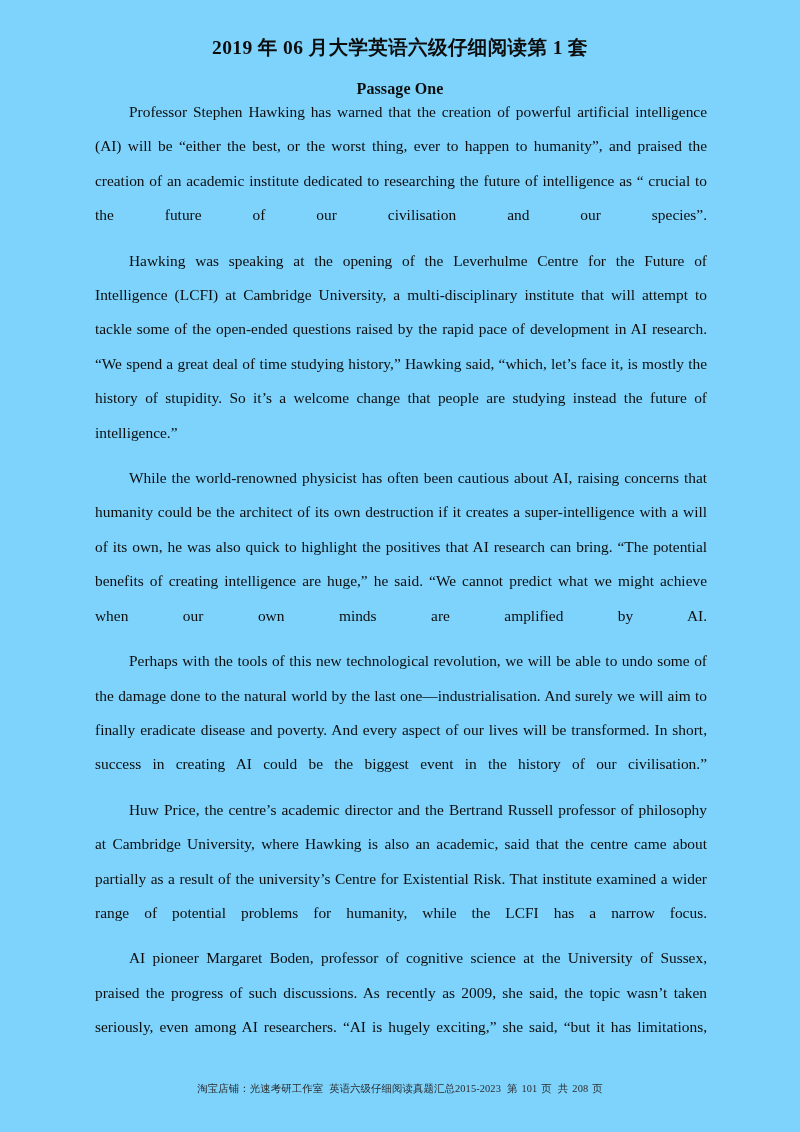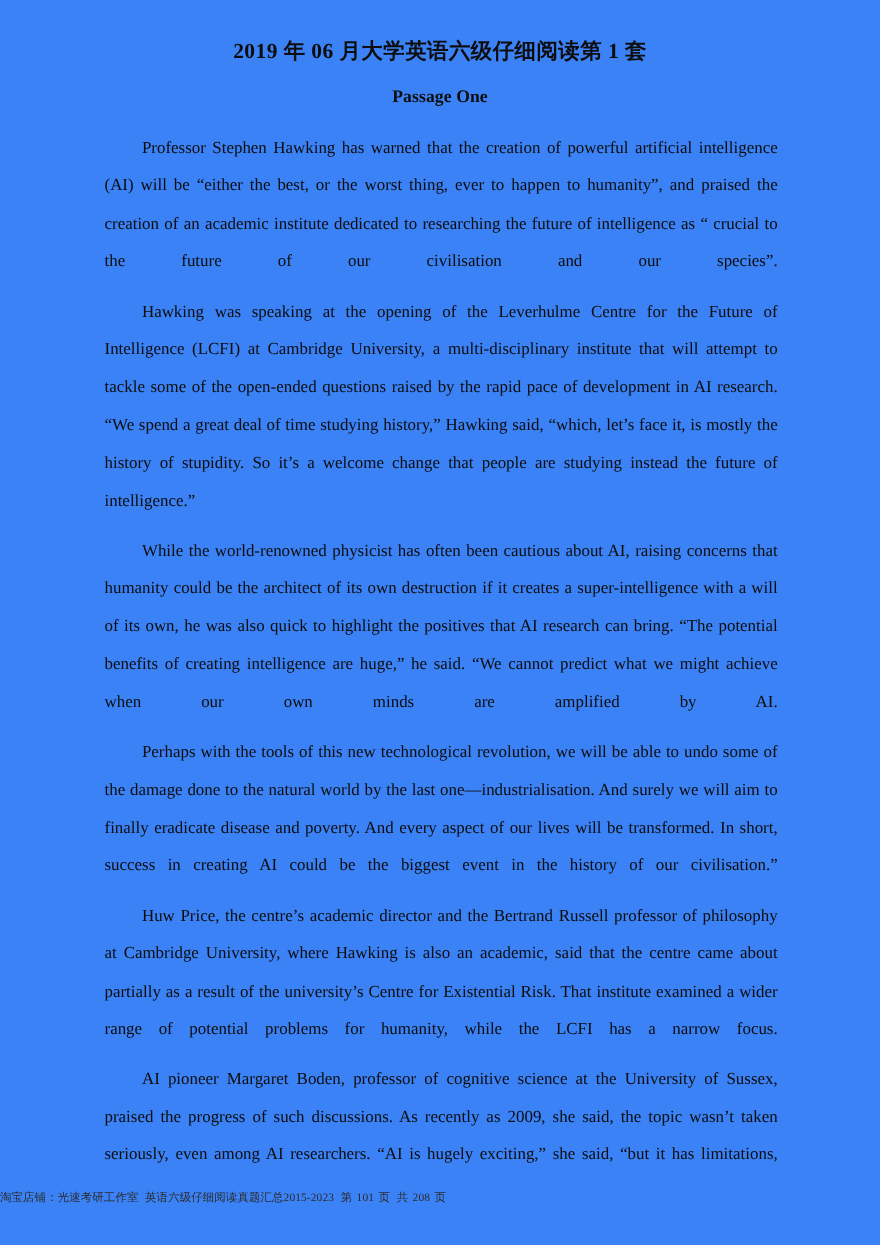--- a/index.html
+++ b/index.html
@@ -12,21 +12,21 @@
     height: 1132px;
     position: relative;
     font-family: "Liberation Serif", "DejaVu Serif", serif;
     color: #0d0d0d;
     overflow: hidden;
   }
 
   .page {
     position: absolute;
     inset: 0;
-    background: #3b82f6;
+    background: #7dd3fc;
     text-decoration: underline;
   }
 
   
   .doc-title {
     position: absolute;
     top: 36px;
     left: 0;
     width: 800px;
     text-align: center;
@@ -46,21 +46,21 @@
     text-align: center;
     font-size: 16px;
     font-weight: bold;
     letter-spacing: 0.1px;
     line-height: 1.3;
   }
 
   
   .body-column {
     position: absolute;
-    top: 118px;
+    top: 95px;
     left: 95px;
     width: 612px;
   }
 
   .para {
     margin: 0 0 11px 0;
     font-size: 15.4px;
     line-height: 34.4px;
     text-align: justify;
     text-align-last: left;
@@ -79,20 +79,21 @@
   .para.flush-last {
     text-align-last: justify;
   }
 
   
   .footer {
     position: absolute;
     left: 0;
     top: 1082px;
     width: 800px;
+    text-align: center;
     font-size: 10.4px;
     color: #2b2b2b;
     font-family: "Liberation Serif", "DejaVu Serif", serif;
     white-space: nowrap;
     letter-spacing: 0.1px;
   }
   .footer .sep {
     display: inline-block;
     width: 6px;
   }

